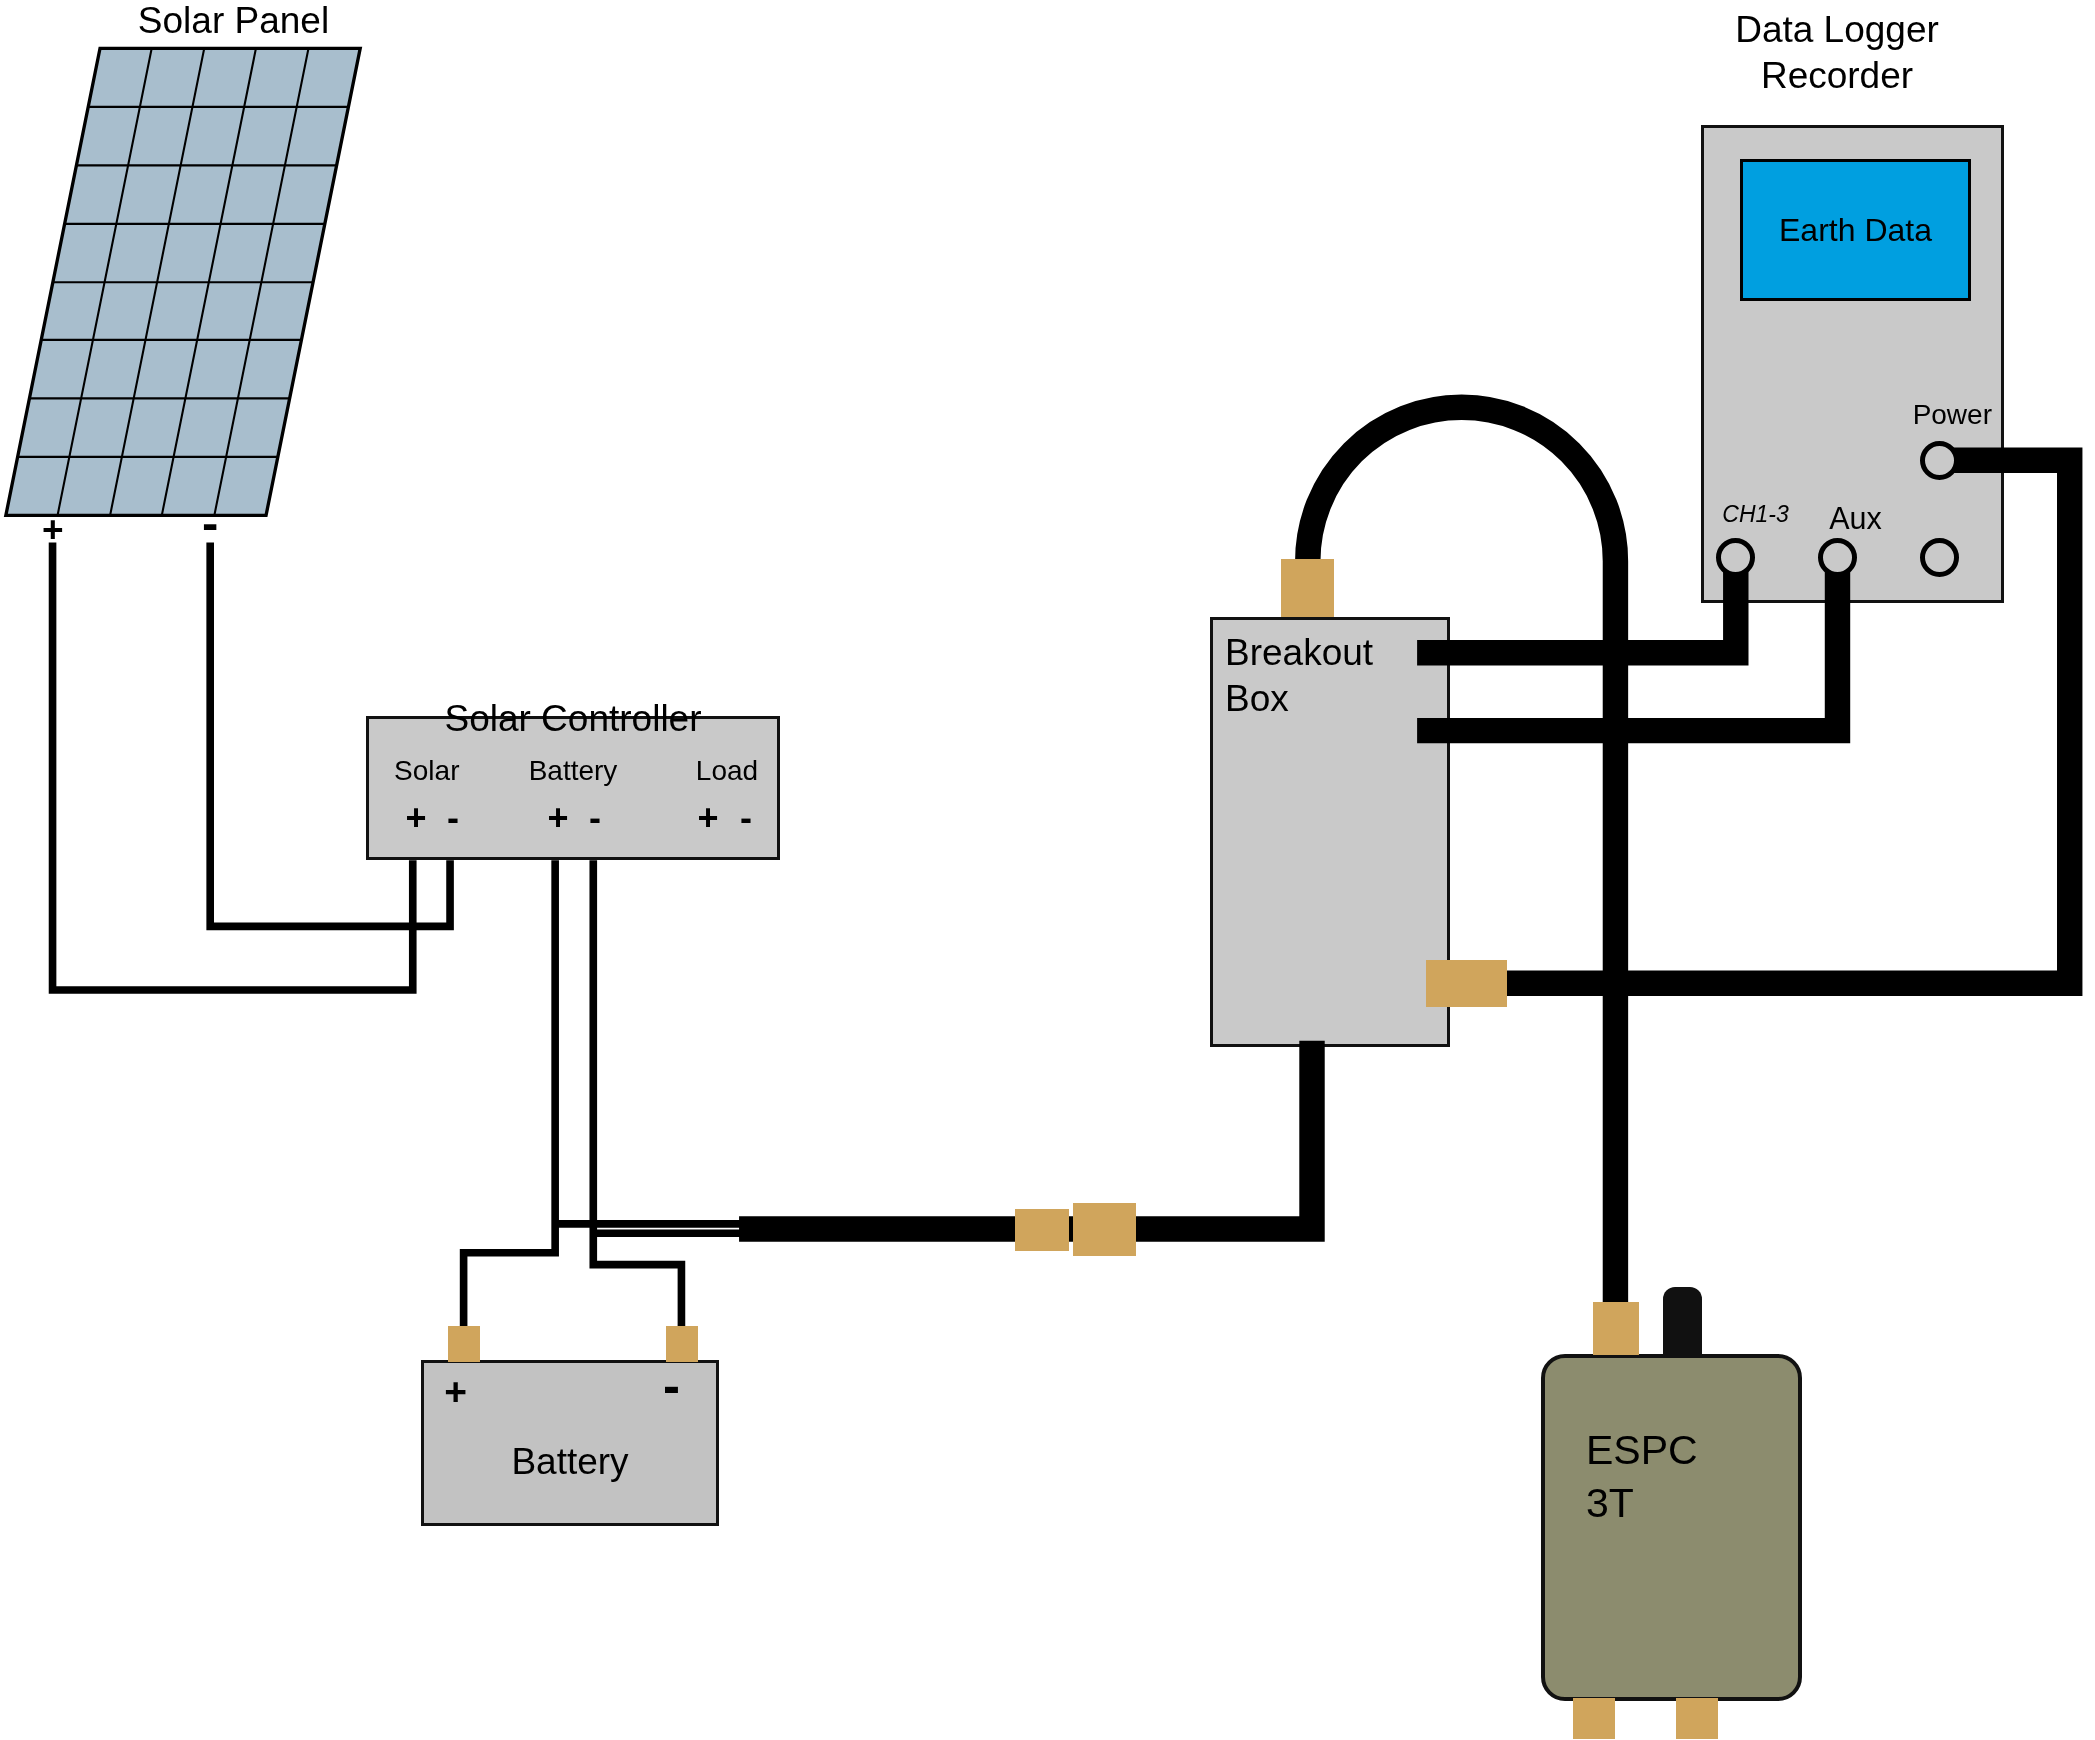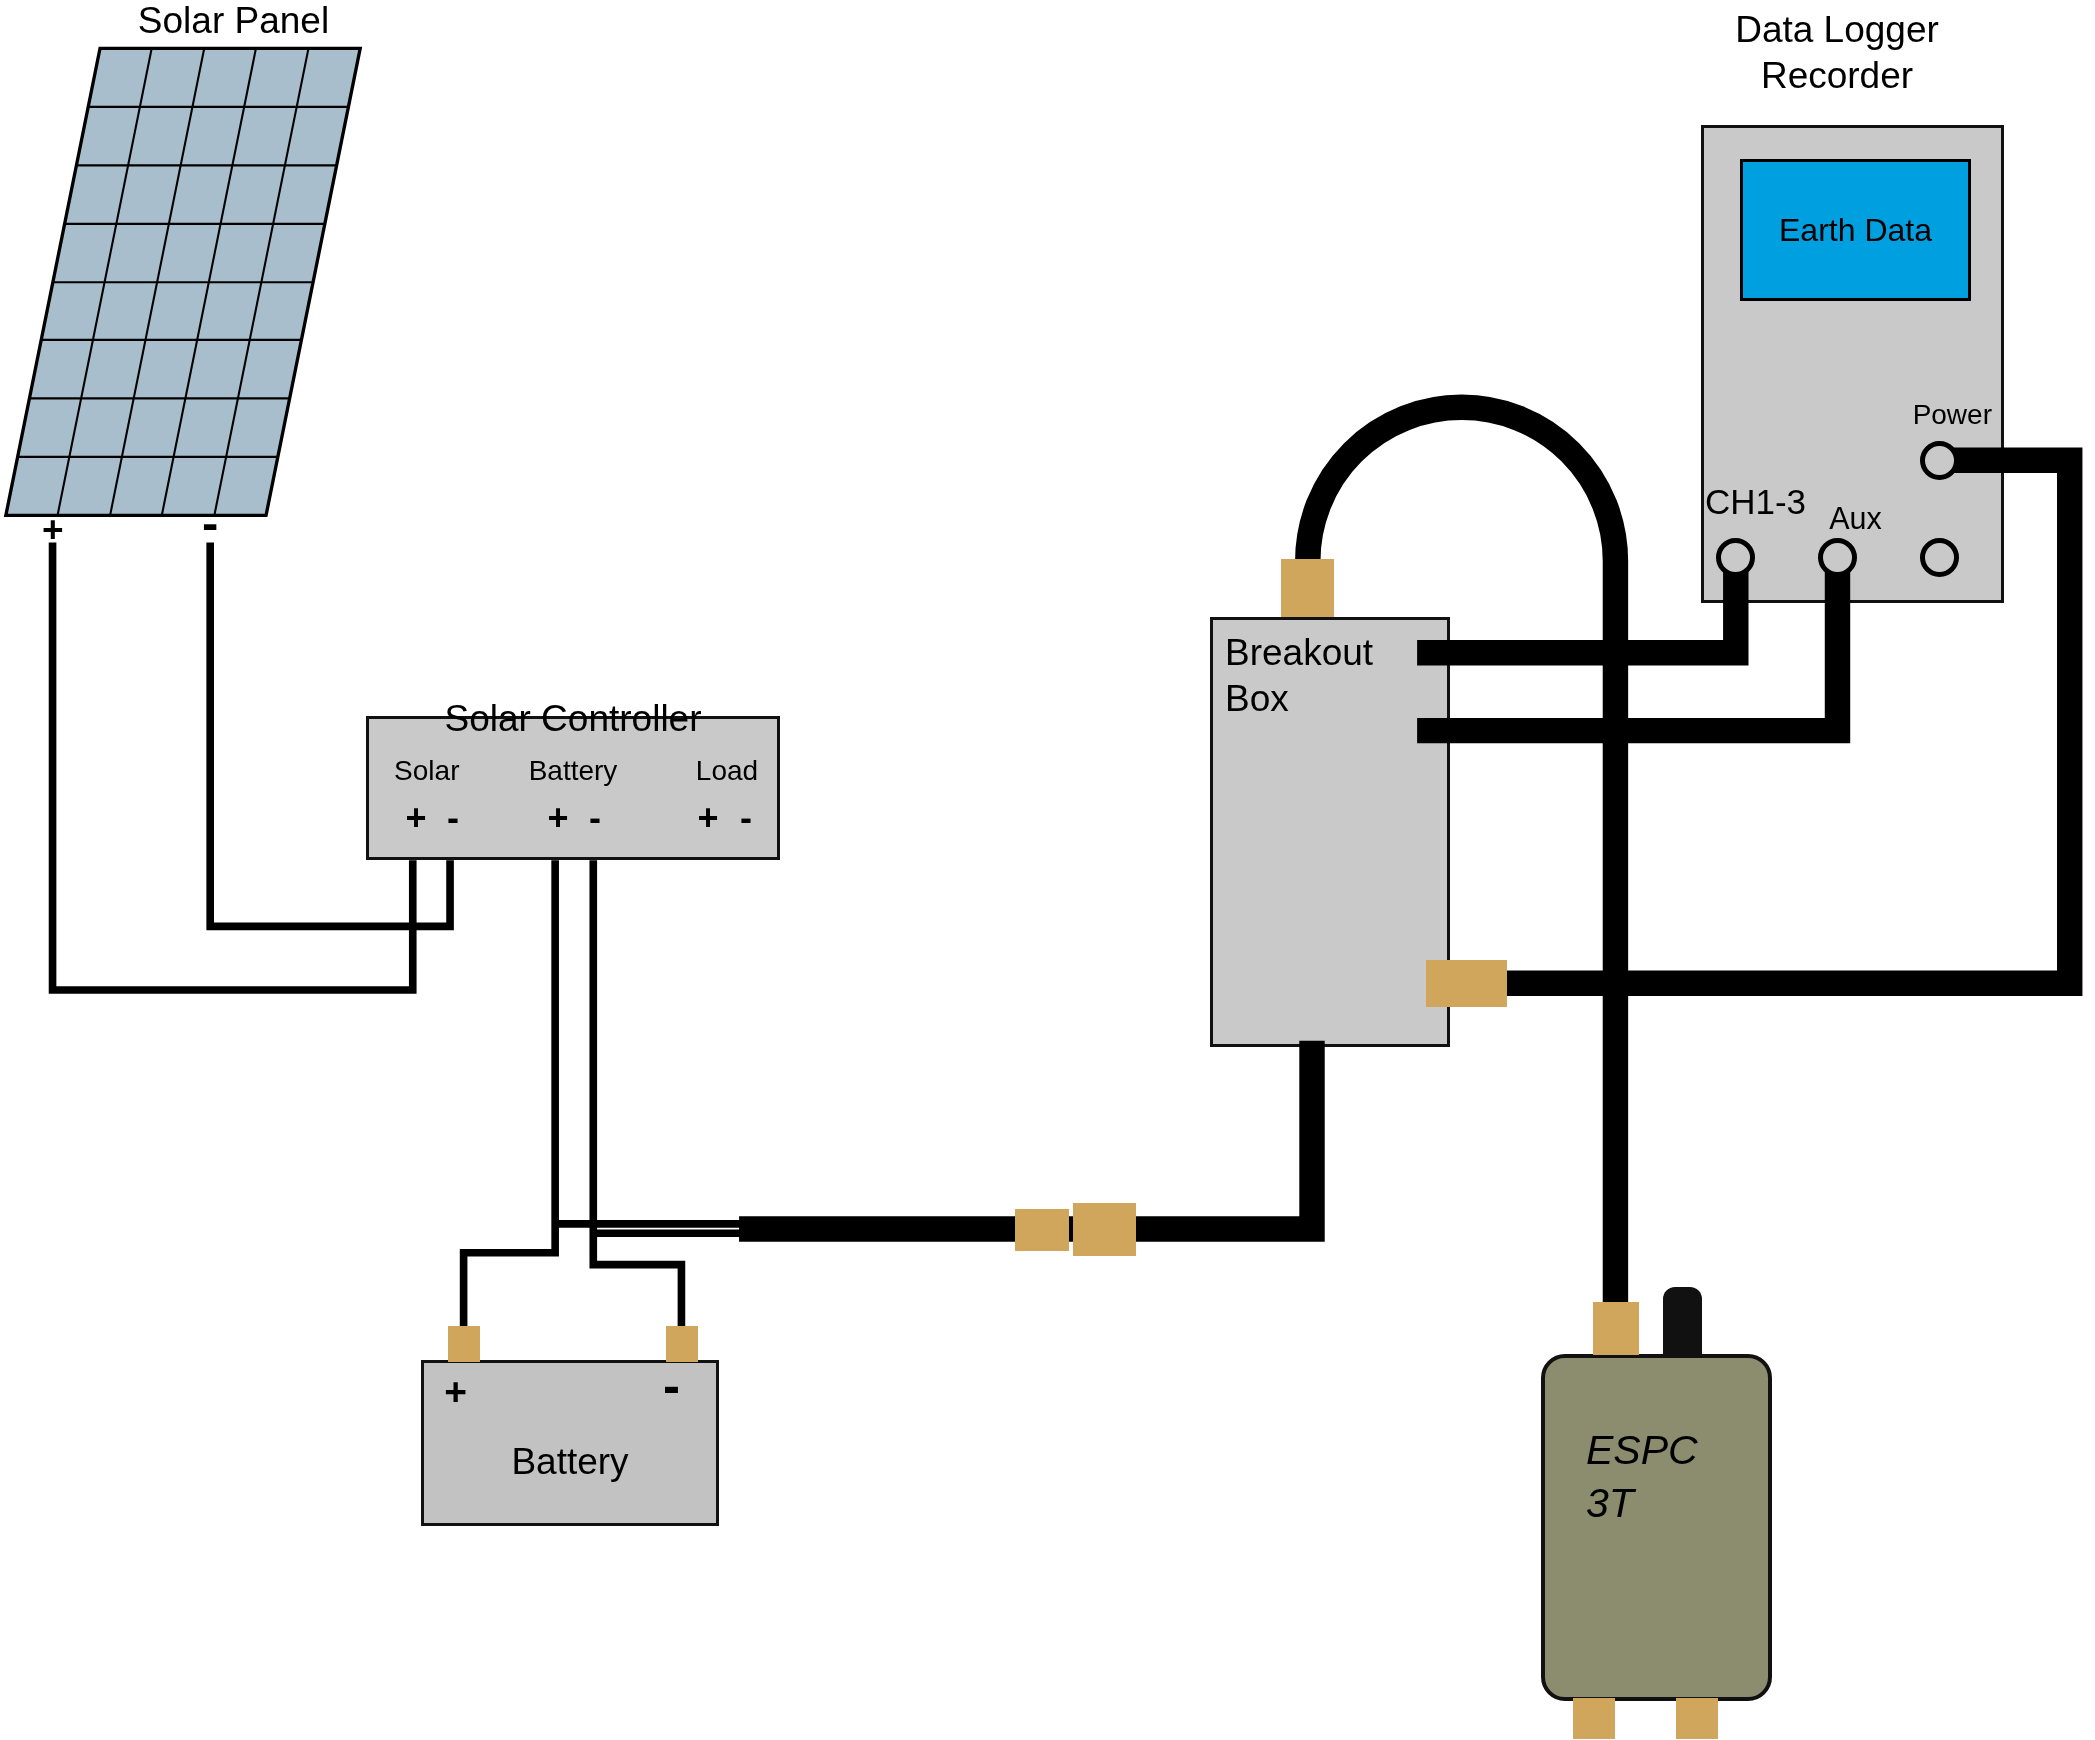--- a/index.html
+++ b/index.html
@@ -46,26 +46,26 @@
   <div class="box" style="left:1210px;top:617px;width:240px;height:430px;">
     <div class="lbl title" style="left:12px;top:10.2px;width:182px;white-space:normal;line-height:1.25;">Breakout Box</div>
   </div>
 
   <div class="box" style="left:1685px;top:125px;width:303px;height:478px;margin-left:16px;">
     <div style="position:absolute;left:36px;top:31px;width:231px;height:142px;background:#009fe0;
                 border:3.4px solid #000;box-sizing:border-box;display:flex;align-items:center;justify-content:center;">
       <span style="font-size:32px;">Earth Data</span>
     </div>
     <div class="lbl sec" style="left:144px;top:271px;width:144px;text-align:right;">Power</div>
-    <div class="lbl center" style="left:0px;top:354px;width:103px;font-size:35px;">CH1-3</div>
+    <div class="lbl center" style="left:0px;top:373px;width:103px;font-size:23px;font-style:italic;">CH1-3</div>
     <div class="lbl center" style="left:117px;top:373px;width:69px;font-size:30.5px;">Aux</div>
   </div>
 
-  <div class="box" style="left:1541px;top:1354px;width:231px;height:347px;background:#8c8c6e;
-              border-width:4.2px;border-radius:24px;font-style:italic;">
+  <div class="box" style="left:1541px;top:1354px;width:261px;height:347px;background:#8c8c6e;
+              border-width:4.2px;border-radius:24px;">
     <div class="lbl" style="left:41px;top:66px;font-size:41px;line-height:1.3;white-space:normal;">
       <div>ESPC</div>
       <div>3T</div>
     </div>
   </div>
 
   <svg class="wires" width="2096" height="1741" viewBox="0 0 2473 2054">
 
     <g transform="translate(118,57) skewX(-11.4)">
       <rect class="panel-face" x="0" y="0" width="307" height="551"></rect>

